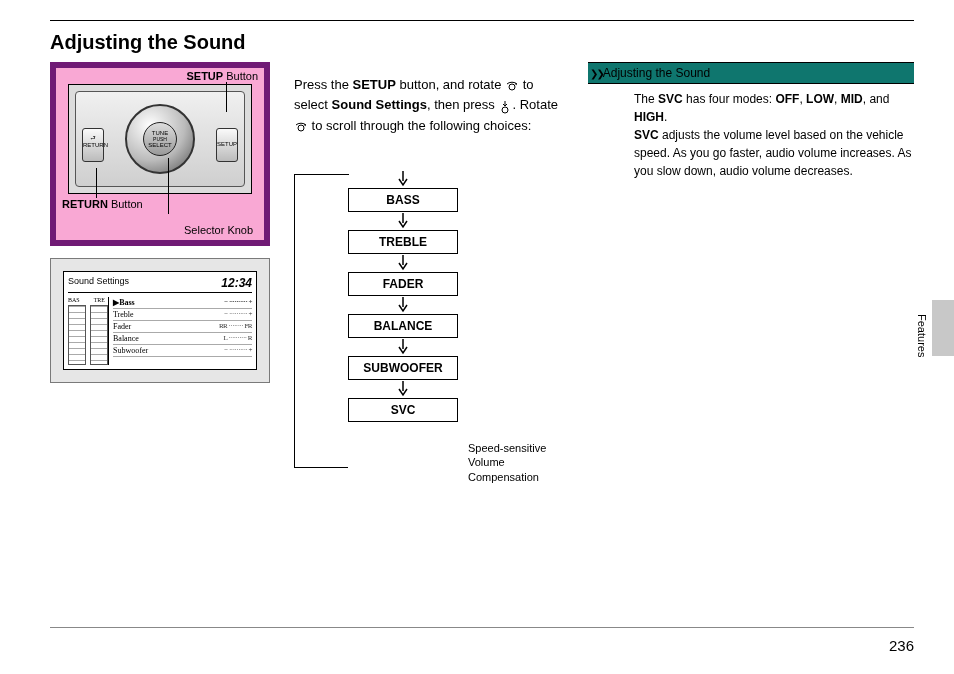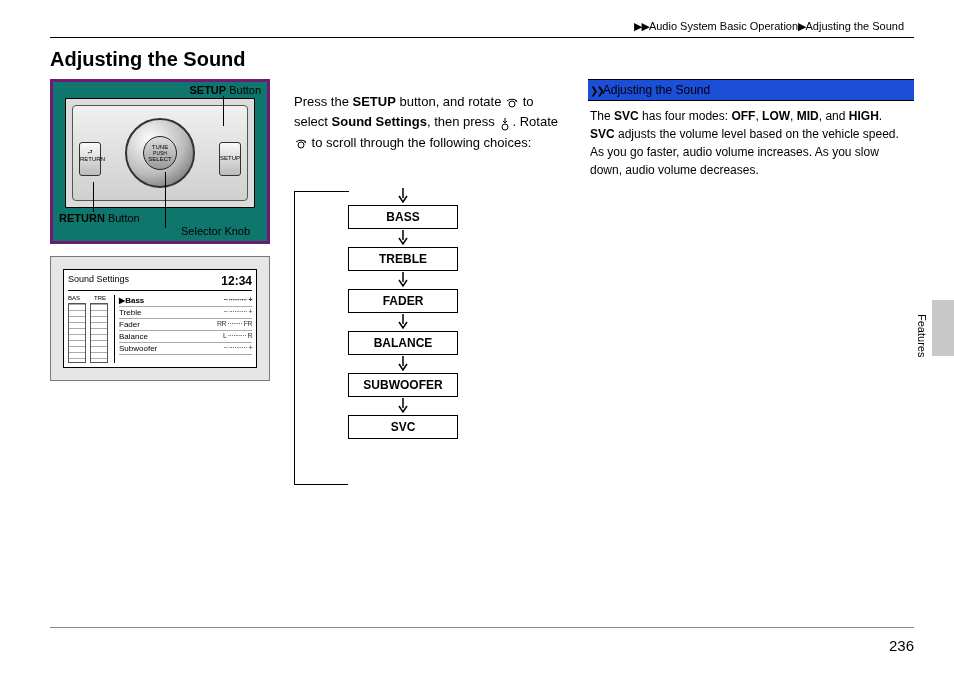--- a/index.html
+++ b/index.html
@@ -33,23 +33,23 @@
   .columns {
     display: flex;
     gap: 24px;
   }
   .col-left { width: 220px; }
   .col-mid  { width: 270px; }
   .col-right{ flex: 1; }
 
   
   .dial-box {
-    border: 3px solid #701a75;
-    background: #0f766e;
-    height: 165px;
+    border: 6px solid #701a75;
+    background: #f9a8d4;
+    height: 184px;
     position: relative;
     font-size: 11px;
   }
   .dial-box .lbl { position: absolute; font-size: 11px; white-space: nowrap; }
   .dial-box .lbl b { font-weight: bold; }
   .dial-inner {
     position: absolute;
     left: 12px; top: 16px;
     right: 12px; height: 110px;
     border: 1px solid #000;
@@ -132,22 +132,22 @@
     background: #fff;
     padding: 2px 4px;
     font-size: 9px;
   }
   .screen-title {
     display: flex;
     justify-content: space-between;
     border-bottom: 1px solid #000;
     padding: 2px 0;
   }
-  .screen-title .time { font-weight: bold; font-size: 12px; }
-  .screen-body { display: flex; gap: 6px; padding: 4px 0 2px; }
+  .screen-title .time { font-style: italic; font-weight: bold; font-size: 12px; }
+  .screen-body { display: flex; padding: 4px 0 2px; font-family: Liberation Serif, serif; }
   .eq {
     display: flex;
     gap: 6px;
     font-size: 6px;
     align-items: flex-start;
   }
   .bars {
     width: 18px;
     height: 60px;
     border: 0.5px solid #555;
@@ -226,27 +226,28 @@
     line-height: 1.3;
     width: 96px;
   }
 
   
   .note-header {
     border-top: 1px solid #000;
     border-bottom: 1px solid #000;
     padding: 3px 0 3px 2px;
     font-size: 12px;
-    background: #1d4ed8;
+    background: #0f766e;
   }
   .note-header .tri { font-size: 10px; letter-spacing:-2px;}
   .note-body {
     font-size: 12px;
     line-height: 1.5;
     padding: 6px 2px 0;
+    margin-left: 44px;
   }
 
   
   .side-tab {
     position: absolute;
     right: 0;
     top: 300px;
     width: 22px;
     height: 56px;
     background: #c8c8c8;
@@ -269,23 +270,20 @@
     position: absolute;
     left: 50px; right: 40px;
     bottom: 46px;
     border-top: 0.5px solid #888;
   }
 </style>
 </head>
 <body>
 
 <div class="page">
-  <div class="breadcrumb">
-    <span class="arrow">▶▶</span><span>Audio System Basic Operation</span><span class="arrow">▶</span><span>Adjusting the Sound</span>
-  </div>
   <hr class="hr-top">
 
   <h1 class="title">Adjusting the Sound</h1>
 
   <div class="columns">
 
     <div class="col-left">
       <div class="dial-box">
         <div class="lbl" style="right:6px; top:2px;">
           <b>SETUP</b><span> Button</span>
@@ -415,20 +413,21 @@
               </svg>
             </div>
           <div class="flow-box">SUBWOOFER</div>
           <div class="flow-arrow">
               <svg width="14" height="16">
                 <path d="M7 0 L7 10 M3 8 L7 14 L11 8" stroke="#000" stroke-width="1.5" fill="none"></path>
               </svg>
             </div>
           <div class="flow-box">SVC</div>
         </div>
+        <div class="svc-caption">Speed-sensitive Volume Compensation</div>
       </div>
     </div>
 
     <div class="col-right">
       <div class="note-header">
         <span class="tri">❯❯</span><span>Adjusting the Sound</span>
       </div>
       <div class="note-body">
         <span>The </span><b>SVC</b><span> has four modes: </span><b>OFF</b>, <b>LOW</b>, <b>MID</b><span>, and </span><b>HIGH</b><span>.</span><br>
         <b>SVC</b><span> adjusts the volume level based on the vehicle speed. As you go faster, audio volume increases. As you slow down, audio volume decreases.</span>

